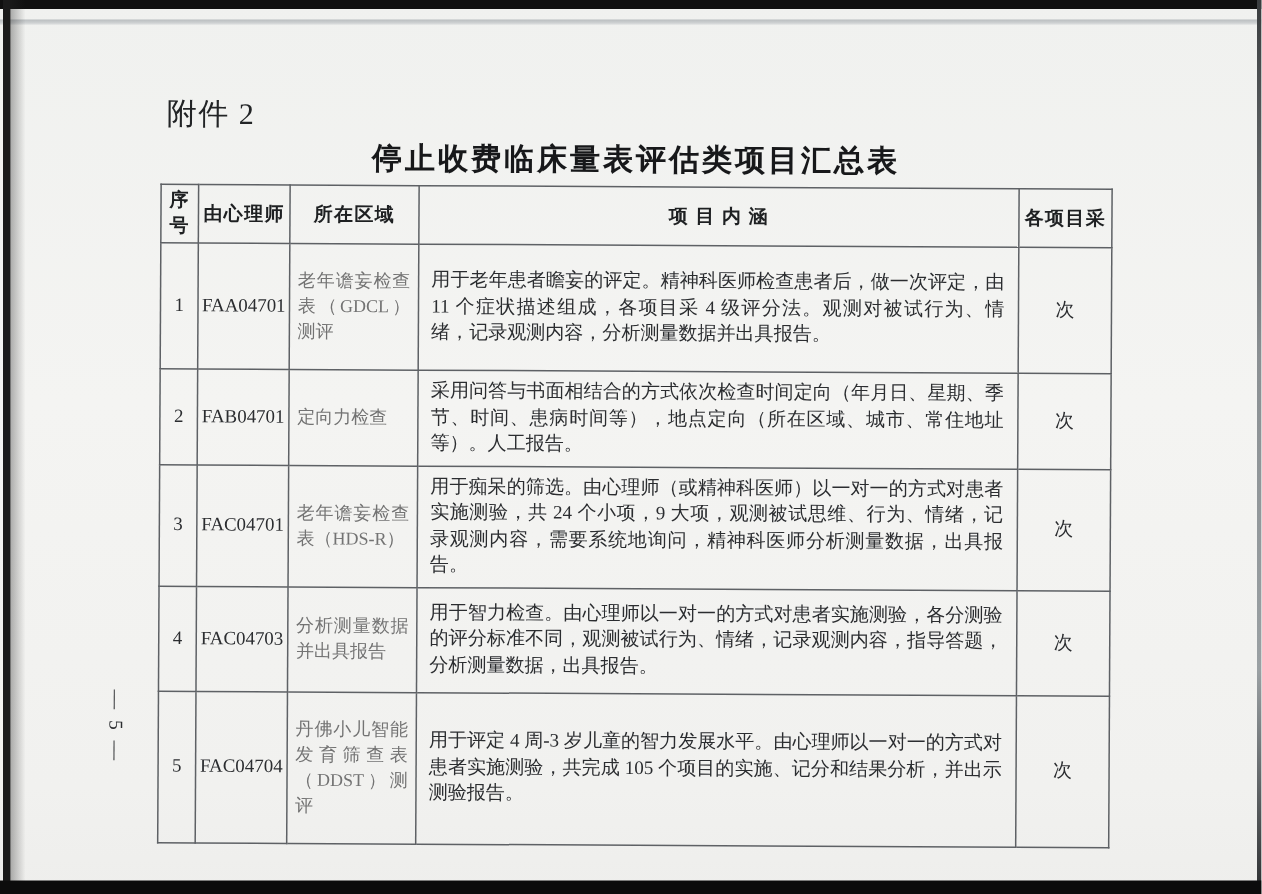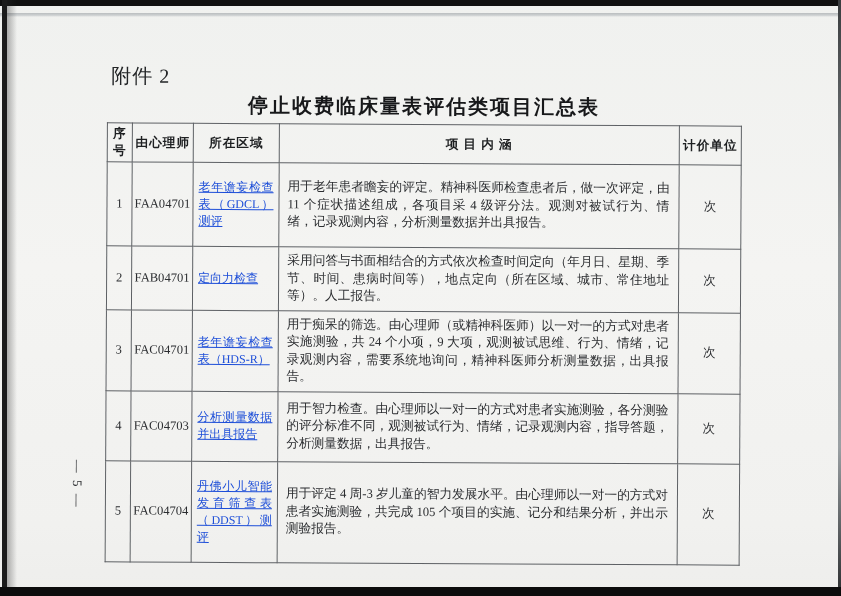--- a/index.html
+++ b/index.html
@@ -66,21 +66,21 @@
   .col-seq  { width:25px; }
   .col-code { width:61px; }
   .col-name { width:86px; }
   .col-content { width:400px; }
   .col-unit { width:62px; }
   td.cell-seq, td.cell-code, td.cell-unit {
     text-align:center; font-size:12.6px; color:#2b2d30;
   }
   td.cell-name {
     font-size:12px; padding:16px 5px; line-height:17px;
-    text-align:justify; text-justify:inter-character; color:#1d4ed8;text-decoration:underline;
+    text-align:justify; text-justify:inter-character; color:#737373;
   }
   td.cell-content {
     font-size:12.7px; padding:5px 9px 5px 8px; line-height:17.5px;
     text-align:justify; text-justify:inter-character; color:#2b2d30;
   }
   .page-number {
     position:absolute; left:46px; top:478px; width:64px; height:16px;
     text-align:center; font-size:13px; letter-spacing:2px; color:#2c2e31;
     transform:rotate(90deg); transform-origin:center;
     white-space:nowrap;
@@ -110,21 +110,21 @@
         <col class="col-name">
       <col class="col-content">
         <col class="col-unit">
     </colgroup>
     <thead>
       <tr>
         <th>序号</th>
         <th>由心理师</th>
         <th>所在区域</th>
         <th>项  目  内  涵</th>
-        <th>计价单位</th>
+        <th>各项目采</th>
       </tr>
     </thead>
     <tbody>
       <tr>
         <td class="cell-seq">1</td>
         <td class="cell-code">FAA04701</td>
         <td class="cell-name">老年谵妄检查表（GDCL）测评</td>
         <td class="cell-content">用于老年患者瞻妄的评定。精神科医师检查患者后，做一次评定，由 11 个症状描述组成，各项目采 4 级评分法。观测对被试行为、情绪，记录观测内容，分析测量数据并出具报告。</td>
         <td class="cell-unit">次</td>
       </tr>

